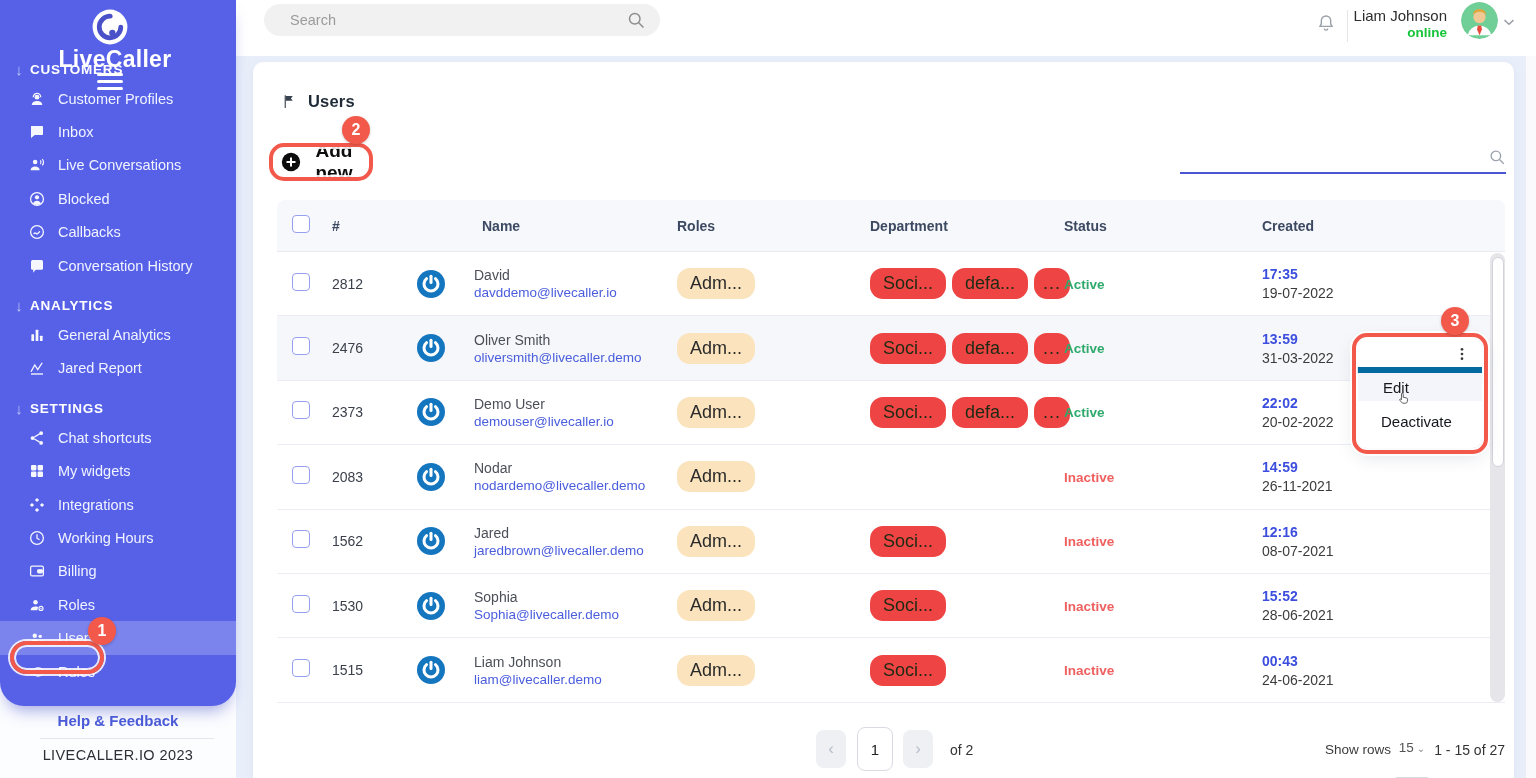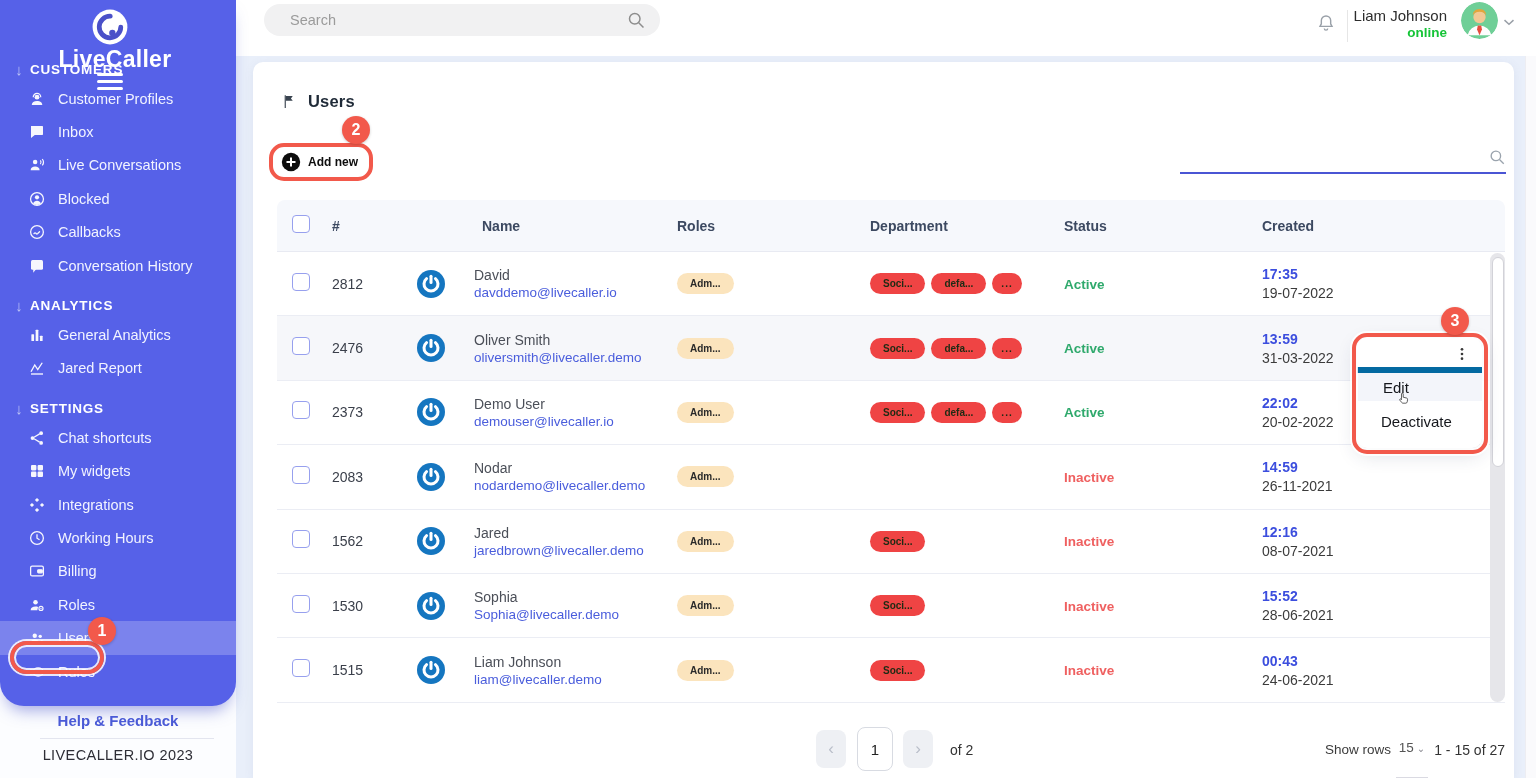--- a/index.html
+++ b/index.html
@@ -52,21 +52,21 @@
   .card{position:absolute;left:17px;top:6px;width:1261px;height:716px;background:#fff;
     border-radius:10px 10px 0 0;box-shadow:0 2px 10px rgba(110,120,160,.10);}
   .pg-title{position:absolute;left:28px;top:30px;display:flex;align-items:center;}
   .flag{width:17px;height:17px;margin-right:10px;color:#39434f;}
   .pg-title b{font-size:16.5px;color:#1f2a37;letter-spacing:.2px;}
 
   .add-btn{position:absolute;left:20px;top:85px;width:95px;height:30px;background:#fff;border:none;
     border-radius:7px;display:flex;align-items:center;gap:7px;padding:0 8px;cursor:pointer;
     box-shadow:0 1px 4px rgba(0,0,0,.12);font-family:"Liberation Sans",sans-serif;}
   .add-btn .plus{width:20px;height:20px;flex:0 0 20px;}
-  .add-btn b{font-size:12px;color:#0d0d0d;}
+  .add-btn b{font-size:19px;color:#0d0d0d;}
 
   .tbl-search{position:absolute;left:927px;top:80px;width:326px;height:32px;
     border-bottom:2px solid #4a55d4;display:flex;align-items:center;}
   .tbl-search input{flex:1;border:none;outline:none;background:transparent;font-size:14px;
     font-family:"Liberation Sans",sans-serif;color:#444;}
   .tbl-search .mag{width:18px;height:18px;color:#9aa3ad;}
 
   
   .table{position:absolute;left:24px;top:138px;width:1228px;}
   .thead{display:flex;height:52px;align-items:center;background:#f6f8fc;border-radius:8px 8px 0 0;
@@ -82,21 +82,21 @@
   .c-dept{width:194px;display:flex;gap:6px;align-items:center;}
   .c-status{width:198px;}
   .c-created{width:190px;}
   .c-act{width:38px;}
   .thead .c-name{padding-left:65px;}
   .cb{width:18px;height:18px;border:1.5px solid #97a0ee;border-radius:4px;background:#fff;
     display:inline-block;cursor:pointer;}
   .avatar-cell{width:28px;height:28px;margin-right:29px;flex:0 0 28px;}
   .nm .n1{font-size:14px;color:#4b4f58;}
   .nm .n2{font-size:13.5px;color:#4a5ddc;text-decoration:none;cursor:pointer;display:block;margin-top:2px;}
-  .pill{display:inline-block;border-radius:13px;padding:5px 13px;font-size:10px;font-weight:bold;
+  .pill{display:inline-block;border-radius:13px;padding:5px 13px;font-size:18px;font-weight:normal;
     color:#2a2a2a;}
   .pill:empty{display:none;}
   .pill.orange{background:#fbe4bd;}
   .pill.green{background:#ef4444;color:#1e2b14;}
   .pill.mini{padding:5px 9px;letter-spacing:1px;}
   .status{font-size:13.5px;font-weight:bold;}
   .status.active{color:#2fa96c;}
   .status.inactive{color:#ef6060;}
   .c-created .t{font-size:14px;font-weight:bold;color:#3c4ede;}
   .c-created .d{font-size:14px;color:#3b3b3b;margin-top:3px;}

